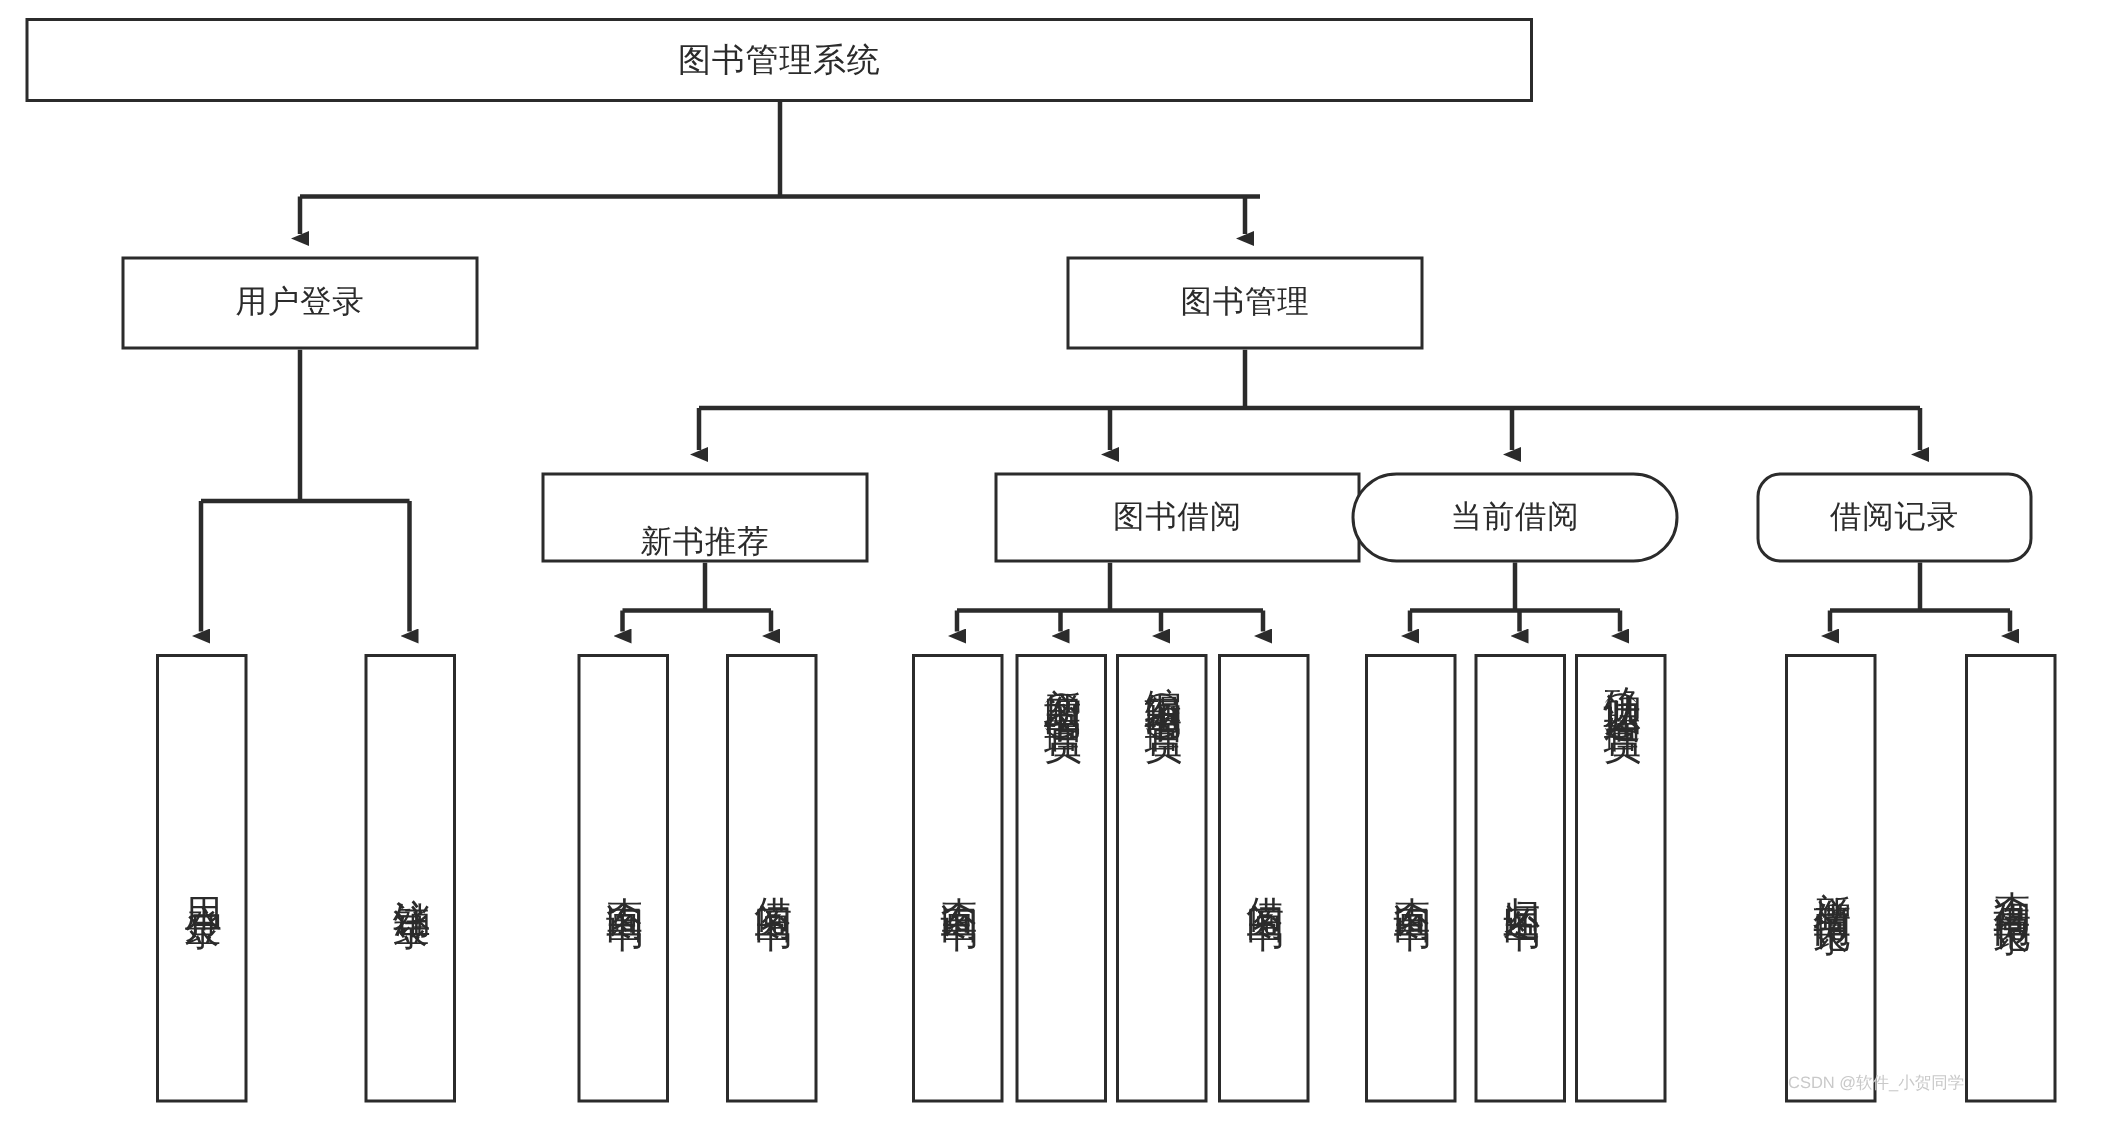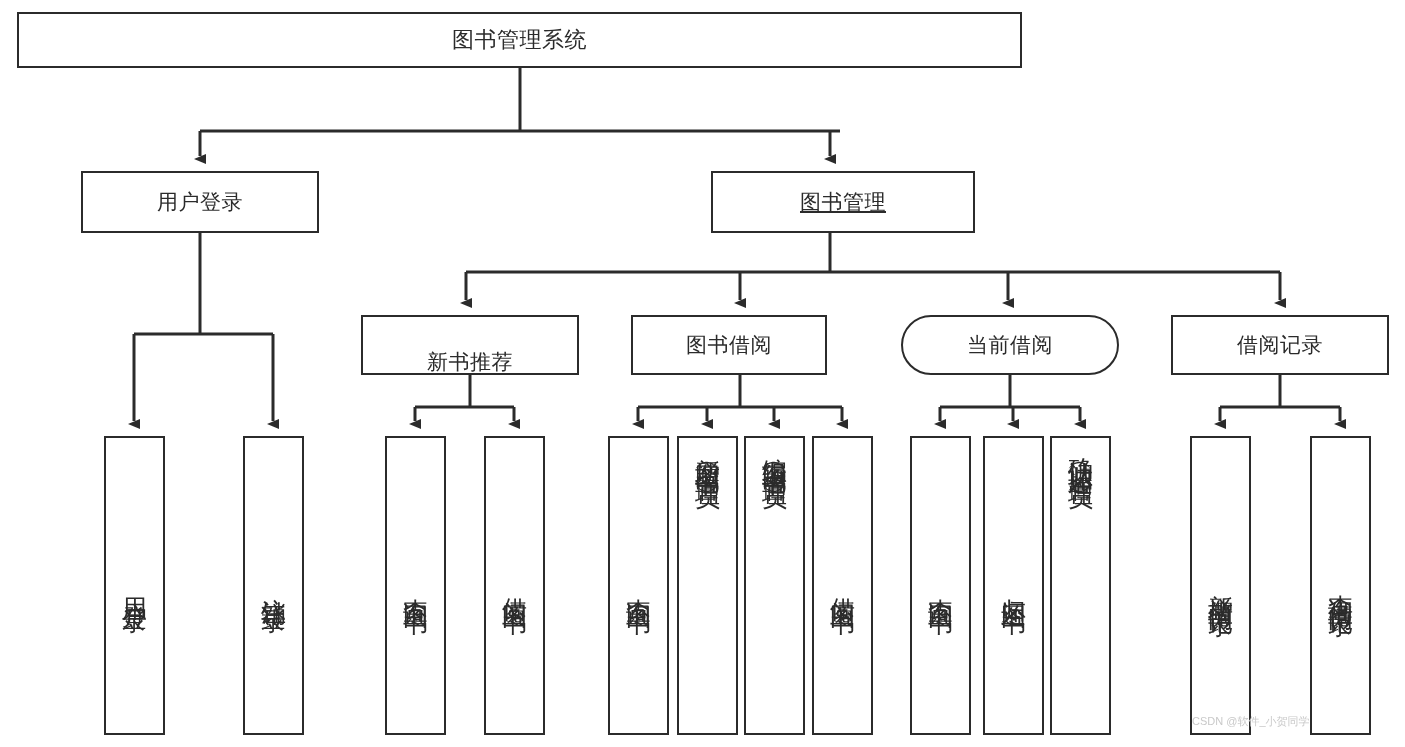--- a/index.html
+++ b/index.html
@@ -130,34 +130,34 @@
     </g>
   </svg>
 
   <div class="node horiz root" style="left:17px; top:12px; width:1005px; height:56px;">
     <span class="label">图书管理系统</span>
   </div>
 
   <div class="node horiz" style="left:81px; top:171px; width:238px; height:62px;">
     <span class="label">用户登录</span>
   </div>
-  <div class="node horiz" style="left:711px; top:171px; width:264px; height:62px;text-decoration:underline;">
+  <div class="node horiz" style="left:711px; top:171px; width:238px; height:62px;">
     <span class="label">图书管理</span>
   </div>
 
   <div class="node horiz" style="left:361px; top:315px; width:218px; height:60px;align-items:flex-end;">
     <span class="label">新书推荐</span>
   </div>
-  <div class="node horiz" style="left:631px; top:315px; width:196px; height:60px;">
+  <div class="node horiz" style="left:663px; top:315px; width:244px; height:60px;">
     <span class="label">图书借阅</span>
   </div>
   <div class="node horiz" style="left:901px; top:315px; width:218px; height:60px;border-radius:30px;">
     <span class="label">当前借阅</span>
   </div>
-  <div class="node horiz" style="left:1171px; top:315px; width:218px; height:60px;">
+  <div class="node horiz" style="left:1171px; top:315px; width:184px; height:60px;border-radius:16px;">
     <span class="label">借阅记录</span>
   </div>
 
   <div class="node vert centered" style="left:104px; top:436px; width:61px; height:299px;">
     <span class="label">用户登录</span>
   </div>
   <div class="node vert centered" style="left:243px; top:436px; width:61px; height:299px;">
     <span class="label">注销登录</span>
   </div>
 

